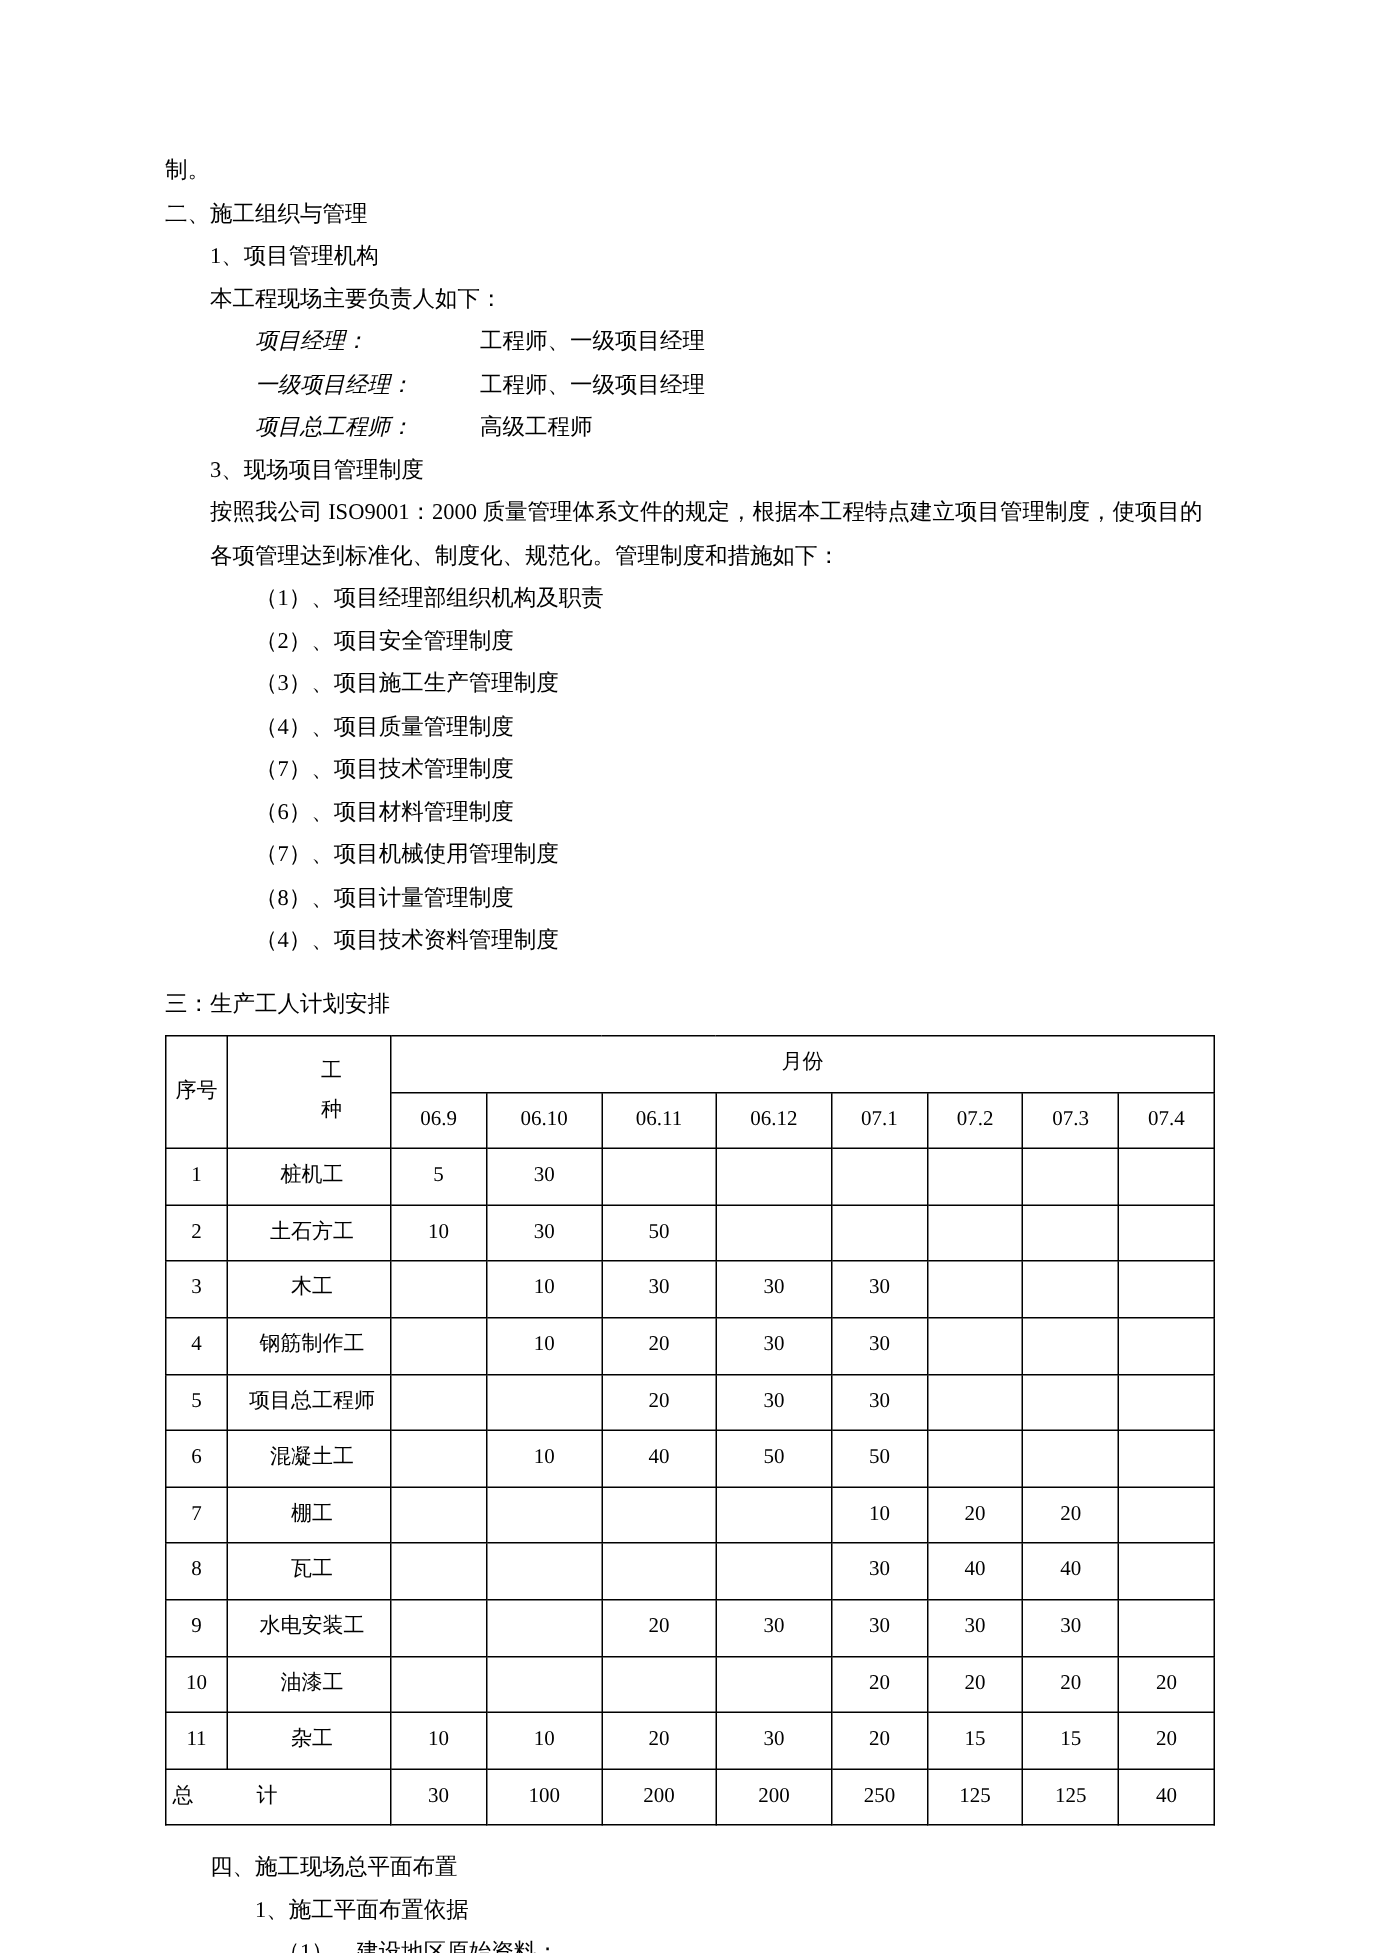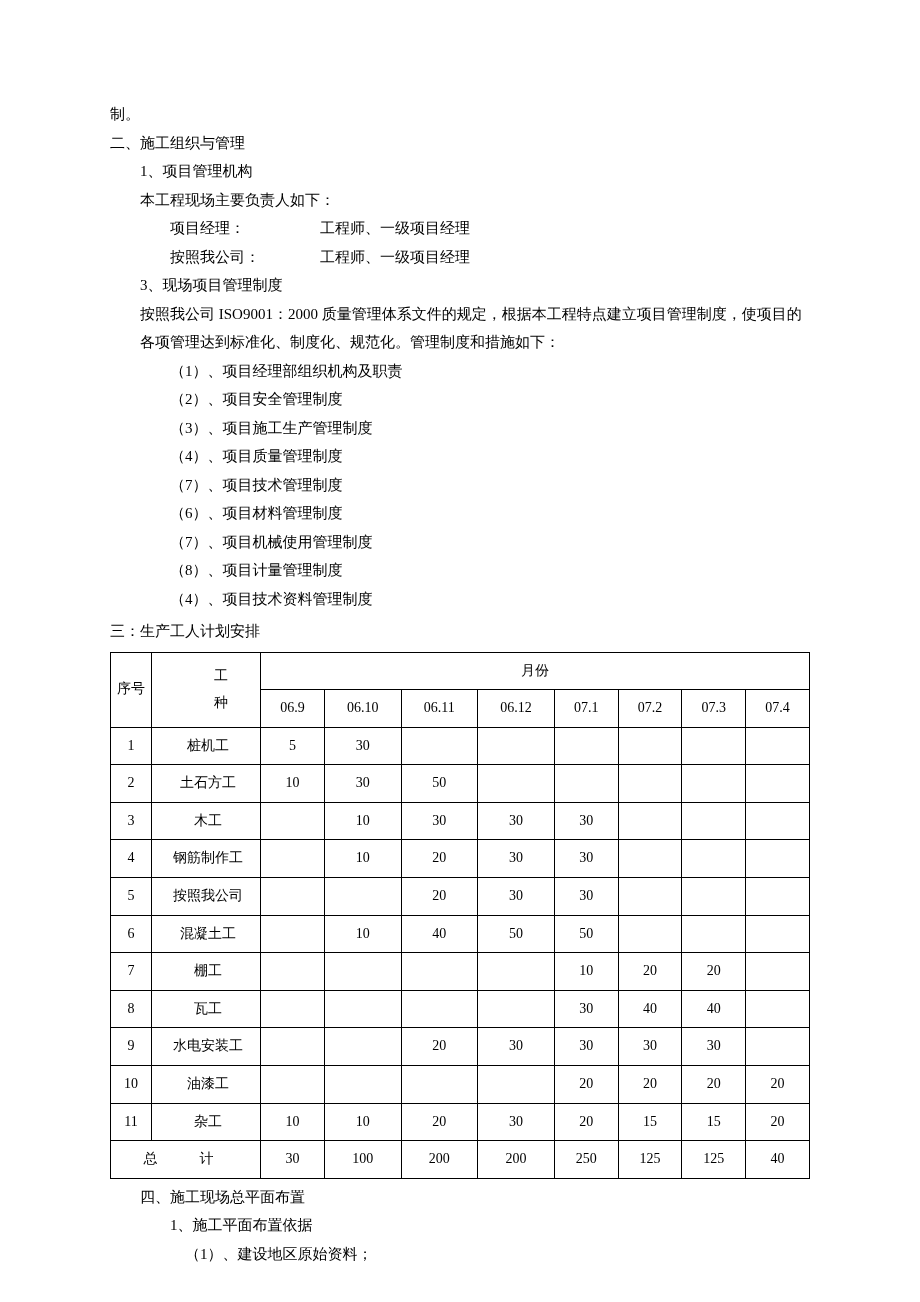--- a/index.html
+++ b/index.html
@@ -10,54 +10,58 @@
     color: #000;
     width: 920px;
     margin: 0;
     padding: 100px 110px 40px 110px;
     box-sizing: border-box;
   }
   .indent-1 { padding-left: 2em; }
   .indent-2 { padding-left: 4em; }
   .roles { padding-left: 4em; }
   .roles .role-row { display: flex; }
-  .roles .role-label { width: 10em; }
-  .section-heading { margin-top: 4px; }
+  .roles .role-label { width: 10em; font-style: italic; }
+  .section-heading { margin-top: 14px; }
   table { border-collapse: collapse; width: 100%; margin-top: 6px; }
   th, td {
     border: 1px solid #000;
     padding: 5px 4px;
     text-align: center;
     font-weight: normal;
     font-size: 14px;
   }
   th.col-seq { width: 32px; border-radius: 19px; }
   th.col-type { width: 100px; text-align: right; }
   .word-type { letter-spacing: 2em; padding-left: 1em; }
   td.row-type { text-align: center; padding-left: 8px; }
-  .total-label { text-align: center; letter-spacing: 1em; }
+  .total-label { text-align: left; letter-spacing: 1em; }
 </style>
 </head>
 <body>
 
 <div>制。</div>
 
 <div>二、施工组织与管理</div>
 
 <div class="indent-1">1、项目管理机构</div>
 <div class="indent-1">本工程现场主要负责人如下：</div>
 
 <div class="roles">
   <div class="role-row">
     <span class="role-label">项目经理：</span>
     <span>工程师、一级项目经理</span>
   </div>
   <div class="role-row">
-    <span class="role-label">按照我公司：</span>
+    <span class="role-label">一级项目经理：</span>
     <span>工程师、一级项目经理</span>
+  </div>
+  <div class="role-row">
+    <span class="role-label">项目总工程师：</span>
+    <span>高级工程师</span>
   </div>
 </div>
 
 <div class="indent-1">3、现场项目管理制度</div>
 <div class="indent-1" style="text-indent:0;">按照我公司 ISO9001：2000 质量管理体系文件的规定，根据本工程特点建立项目管理制度，使项目的各项管理达到标准化、制度化、规范化。管理制度和措施如下：</div>
 
 <div class="indent-2">（1）、项目经理部组织机构及职责</div>
 <div class="indent-2">（2）、项目安全管理制度</div>
 <div class="indent-2">（3）、项目施工生产管理制度</div>
 <div class="indent-2">（4）、项目质量管理制度</div>
@@ -131,21 +135,21 @@
         <td>10</td>
         <td>20</td>
         <td>30</td>
         <td>30</td>
         <td></td>
         <td></td>
         <td></td>
       </tr>
       <tr>
         <td>5</td>
-        <td class="row-type">按照我公司</td>
+        <td class="row-type">项目总工程师</td>
         <td></td>
         <td></td>
         <td>20</td>
         <td>30</td>
         <td>30</td>
         <td></td>
         <td></td>
         <td></td>
       </tr>
       <tr>

